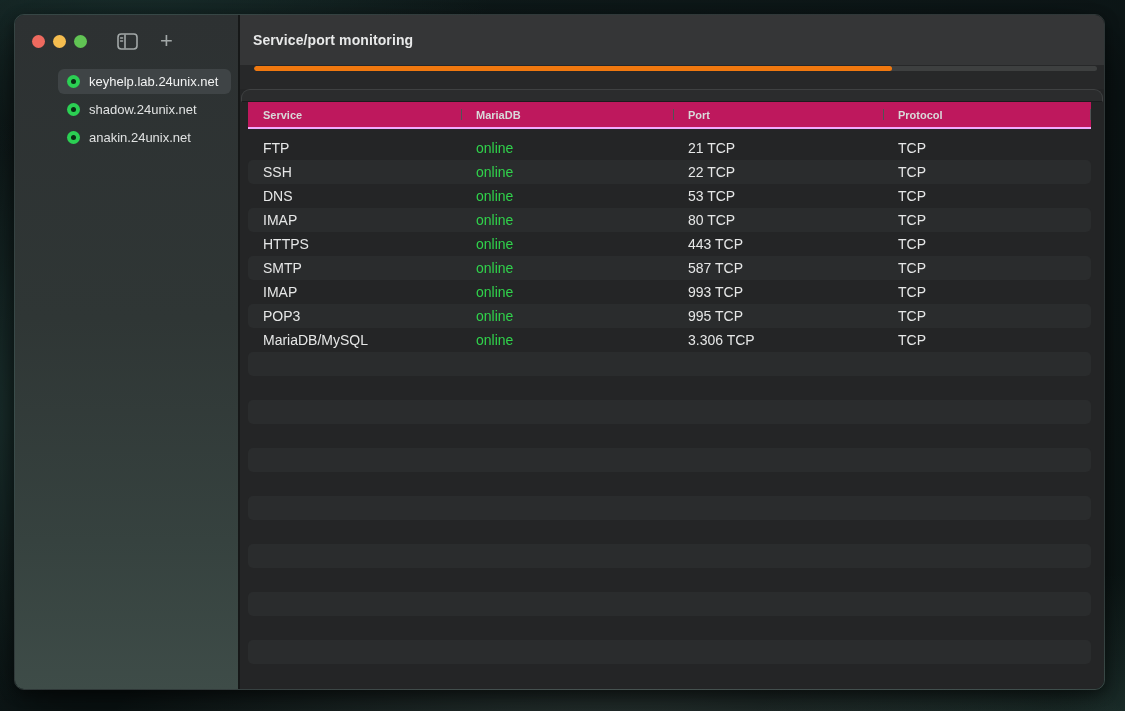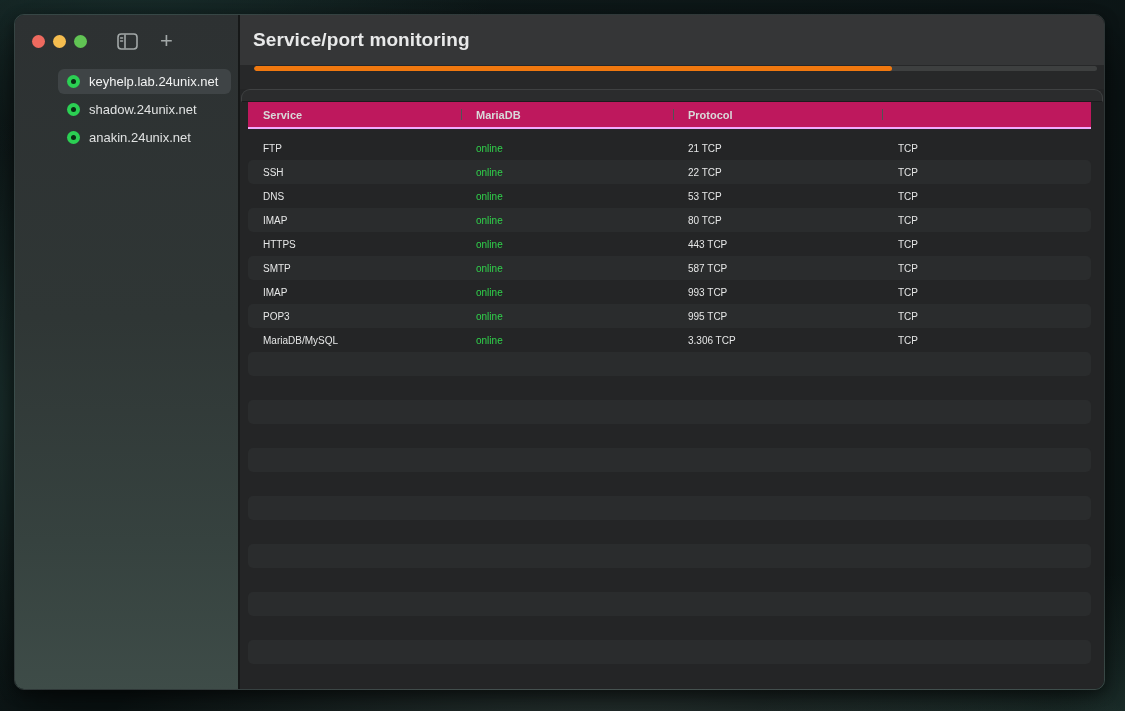--- a/index.html
+++ b/index.html
@@ -49,21 +49,21 @@
   .statusdot::after {
     content:""; position:absolute; left:4px; top:4px; width:5px; height:5px;
     border-radius:50%; background:#0a2e14;
   }
   
   .main { flex:1; position:relative; background:#242526; display:flex; flex-direction:column; }
   .titlebar {
     height:50px; flex:0 0 50px; background:#353637;
     display:flex; align-items:center; padding-left:13px;
   }
-  .titlebar .title { color:#e8e9e9; font-size:19px; font-weight:700; letter-spacing:0.1px; }
+  .titlebar .title { color:#e8e9e9; font-size:14px; font-weight:700; letter-spacing:0.1px; }
   .subbar { height:24px; flex:0 0 24px; background:#272829; position:relative; }
   .track {
     position:absolute; left:14px; right:7px; top:1px; height:5px;
     background:#3e4040; border-radius:3px; overflow:hidden;
   }
   .fill { height:100%; width:75.7%; background:#f0780f; border-radius:3px; }
   .panel { flex:1; position:relative; display:flex; flex-direction:column; }
   .tabstrip {
     height:13px; flex:0 0 13px; background:#2b2c2d;
     border:1px solid #3f4142; border-bottom:1px solid #1b1c1d;
@@ -101,21 +101,21 @@
   }
   .thead .hcell:last-child::after {
     content:""; position:absolute; right:0; top:7px; bottom:7px; width:1px; background:#515354;
   }
   .rows { margin:7px 13px 0 8px; }
   .trow {
     height:24px; display:grid; grid-template-columns:213px 212px 210px 1fr;
     align-items:center; border-radius:5px;
   }
   .trow:nth-child(even) { background:#2a2c2d; }
-  .cell { color:#e6e7e7; font-size:10px; padding-left:15px; white-space:nowrap; }
+  .cell { color:#e6e7e7; font-size:14px; padding-left:15px; white-space:nowrap; }
   .cell.online { color:#30d24b; }
 </style>
 </head>
 <body>
 
 <div class="desktop">
   <div class="window">
 
     <div class="sidebar">
       <div class="traffic-row">
@@ -160,20 +160,21 @@
         </div>
       </div>
 
       <div class="panel">
         <div class="tabstrip"></div>
 
 
         <div class="thead">
           <div class="hcell">Service</div>
           <div class="hcell">MariaDB</div>
+          <div class="hcell">Port</div>
           <div class="hcell">Protocol</div>
         </div>
 
         <div class="rows">
           <div class="trow">
             <div class="cell">FTP</div>
             <div class="cell online">online</div>
             <div class="cell">21 TCP</div>
             <div class="cell">TCP</div>
           </div>

